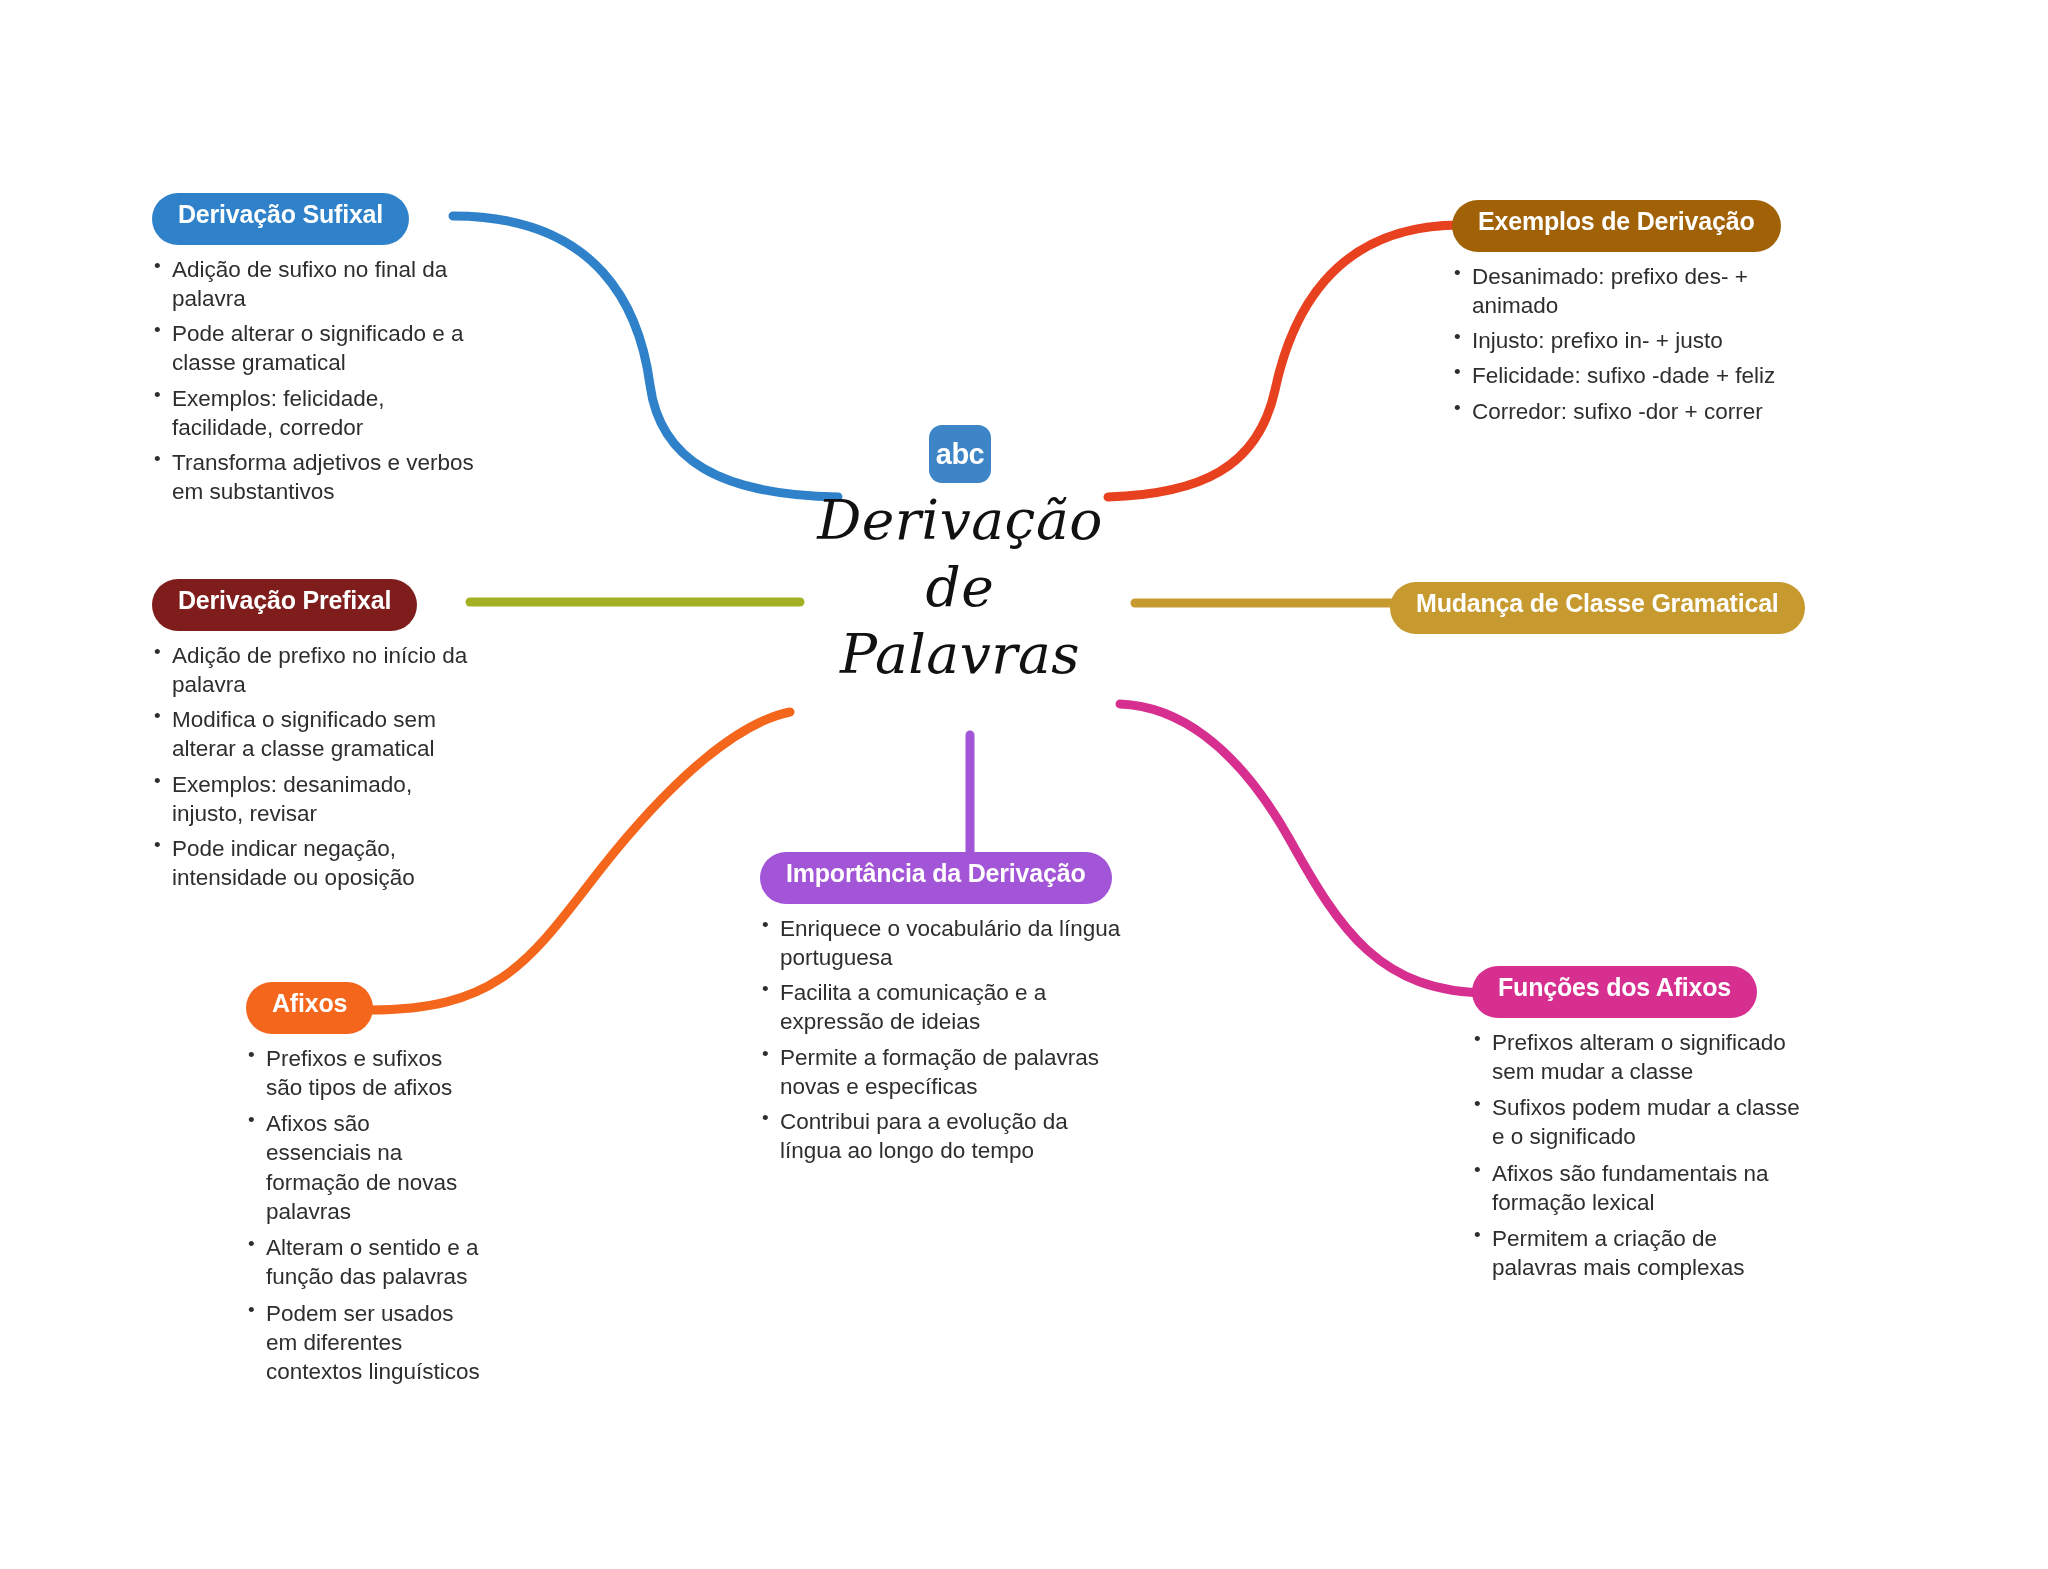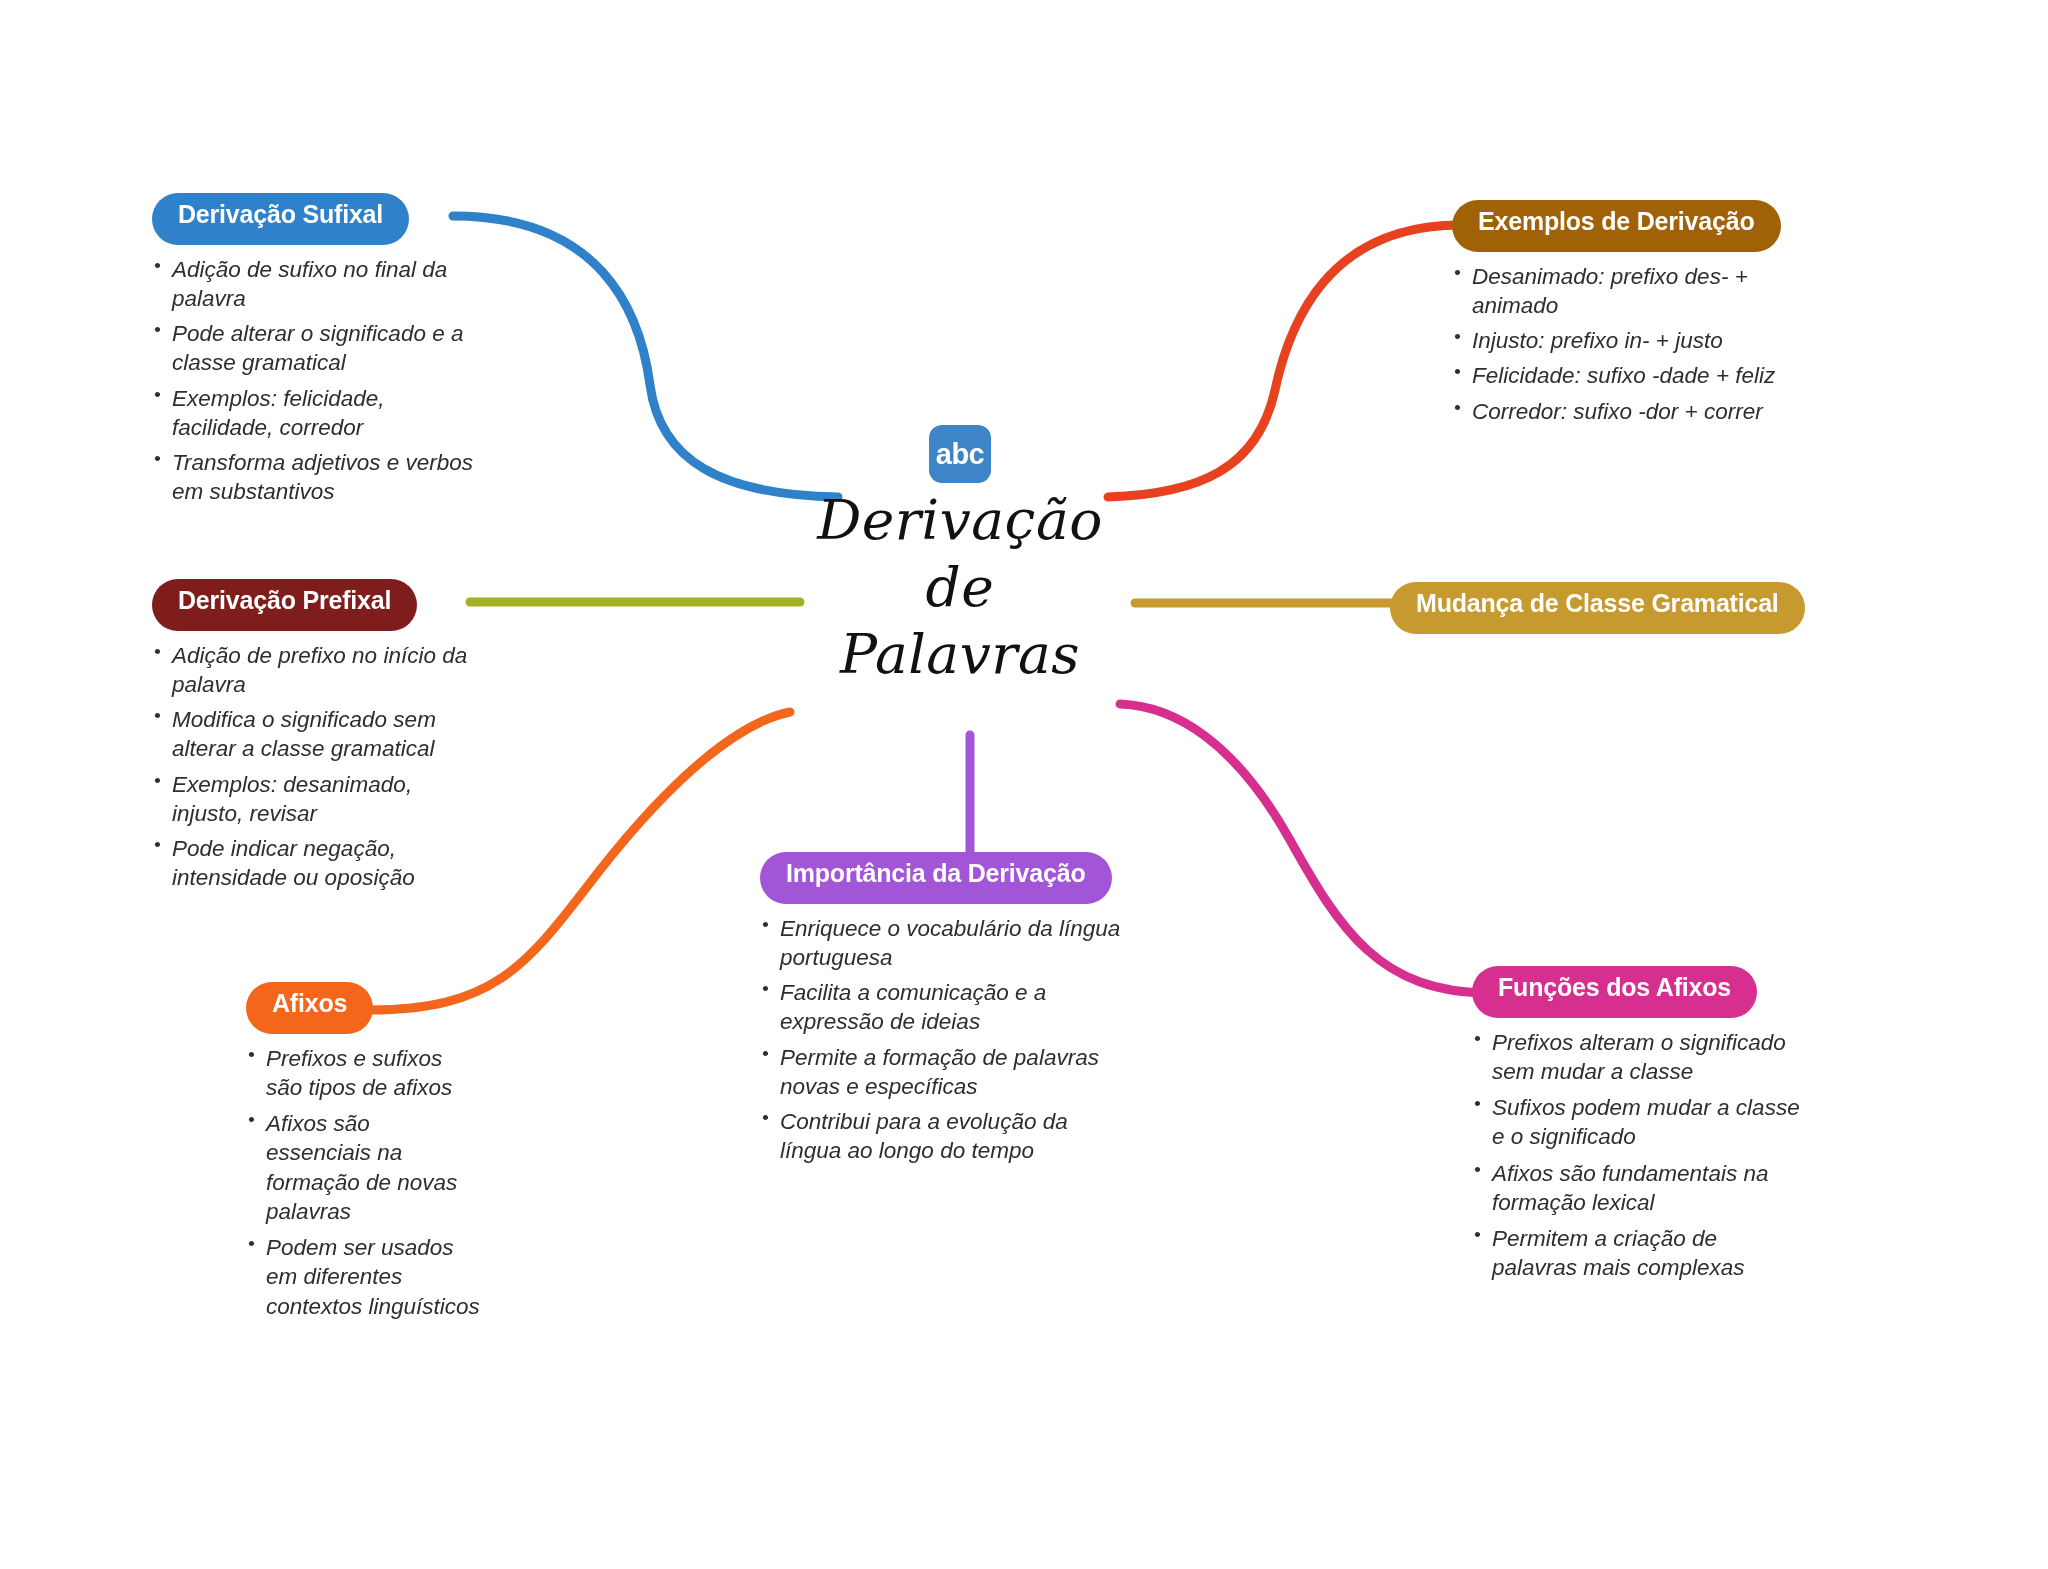--- a/index.html
+++ b/index.html
@@ -78,21 +78,20 @@
     margin: 10px 0 0 0;
     padding: 0;
     color: #2e2e2e;
     font-size: 22.5px;
     line-height: 1.30;
   }
   .bullets li {
     position: relative;
     padding-left: 20px;
     margin-bottom: 6px;
-    font-style: italic;
   }
   .bullets li::before {
     content: "\2022";
     position: absolute;
     left: 2px;
     top: -1px;
     font-size: 19px;
     color: #2e2e2e;
   }
 
@@ -150,20 +149,21 @@
       <li>Exemplos: desanimado, injusto, revisar</li>
       <li>Pode indicar negação, intensidade ou oposição</li>
     </ul>
   </div>
 
   <div class="branch" id="branch-afixos">
     <div class="pill" style="background: rgb(244, 102, 27);">Afixos</div>
     <ul class="bullets">
       <li>Prefixos e sufixos são tipos de afixos</li>
       <li>Afixos são essenciais na formação de novas palavras</li>
+      <li>Alteram o sentido e a função das palavras</li>
       <li>Podem ser usados em diferentes contextos linguísticos</li>
     </ul>
   </div>
 
   <div class="branch" id="branch-exemplos">
     <div class="pill" style="background: #a16207;">Exemplos de Derivação</div>
     <ul class="bullets">
       <li>Desanimado: prefixo des- + animado</li>
       <li>Injusto: prefixo in- + justo</li>
       <li>Felicidade: sufixo -dade + feliz</li>

